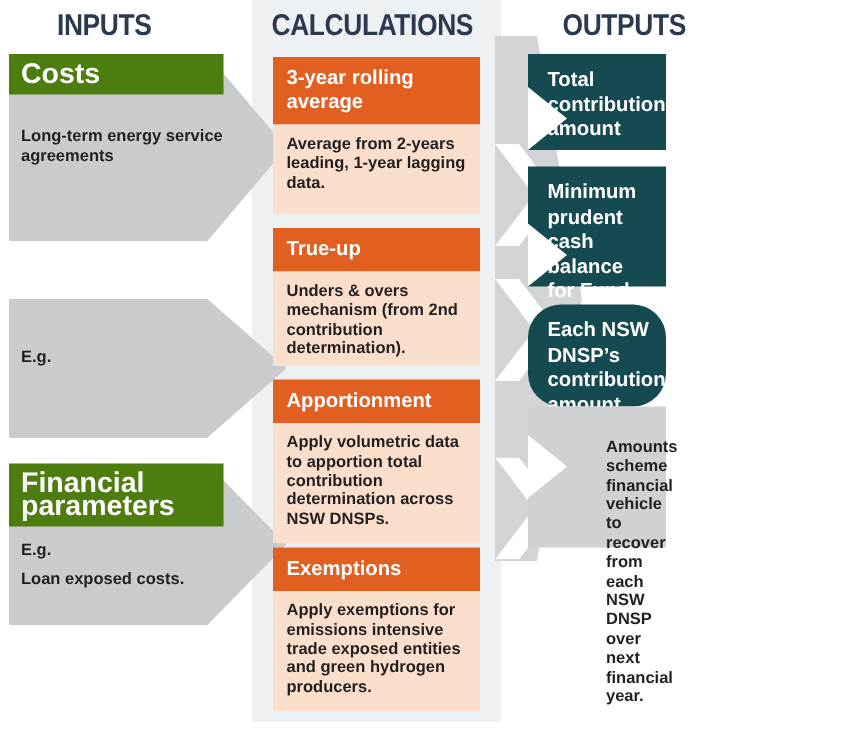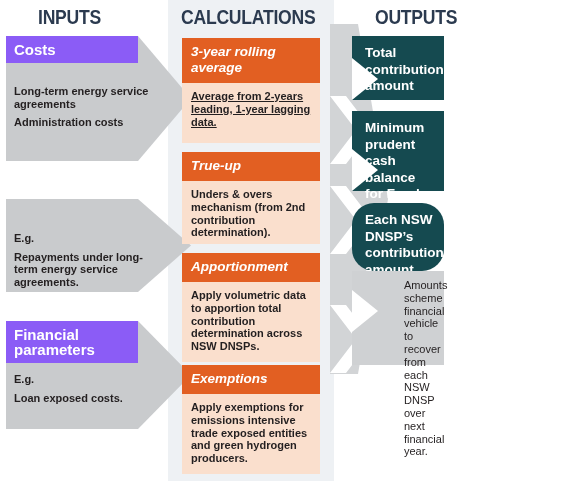--- a/index.html
+++ b/index.html
@@ -57,25 +57,25 @@
     width: 185px;
     height: 100%;
     background: #c9cbcd;
     -webkit-clip-path: polygon(0 0, 132px 0, 185px 50%, 132px 100%, 0 100%);
     clip-path: polygon(0 0, 132px 0, 185px 50%, 132px 100%, 0 100%);
   }
   .input-header {
     position: absolute;
     left: 0;
     top: 0;
-    width: 132px;
-    background: #8b5cf6;
+    width: 143px;
+    background: #4d7c0f;
     color: #ffffff;
     font-weight: bold;
-    font-size: 15px;
+    font-size: 19px;
     line-height: 15px;
     padding: 6px 0 6px 8px;
     box-sizing: border-box;
   }
   .input-body {
     position: relative;
     font-weight: bold;
     font-size: 11px;
     line-height: 12.6px;
     color: #231f20;
@@ -92,21 +92,20 @@
     width: 138px;
   }
   .calc-header {
     background: #e25f22;
     color: #ffffff;
     font-weight: bold;
     font-size: 13.5px;
     line-height: 16px;
     padding: 6px 8px 7px 9px;
     box-sizing: border-box;
-    font-style: italic;
   }
   .calc-body {
     background: #fadfcd;
     font-weight: bold;
     font-size: 11px;
     line-height: 12.8px;
     color: #231f20;
     padding: 7px 9px 9px 9px;
     box-sizing: border-box;
   }
@@ -143,68 +142,66 @@
     position: absolute;
     background: #ffffff;
     width: 26px;
     height: 42px;
     -webkit-clip-path: polygon(0 0, 26px 21px, 0 42px);
     clip-path: polygon(0 0, 26px 21px, 0 42px);
   }
   .out-subbody {
     position: absolute;
     background: #cfd1d3;
-    font-weight: normal;
+    font-weight: bold;
     font-size: 11px;
     line-height: 12.8px;
     color: #231f20;
     box-sizing: border-box;
-    padding: 8px 8px 10px 52px;
+    padding: 21px 8px 10px 52px;
   }
 </style>
 </head>
 <body>
 
 <div id="canvas">
 
   <div class="calc-panel"></div>
 
   <div class="col-title" style="left:38px; top:6px;">INPUTS</div>
   <div class="col-title" style="left:181px; top:6px;">CALCULATIONS</div>
   <div class="col-title" style="left:375px; top:6px;">OUTPUTS</div>
 
   <div class="input-group" style="top:36px; height:125px;">
     <div class="input-arrow"></div>
     <div class="input-header">Costs</div>
     <div class="input-body" style="padding-top:49px;">
       <p>Long-term energy service agreements</p>
-      <p>Administration costs</p>
     </div>
   </div>
 
   <div class="input-group" style="top:199px; height:93px;">
     <div class="input-arrow"></div>
     <div class="input-body" style="padding-top:33px;">
       <p>E.g.</p>
-      <p>Repayments under long-term energy service agreements.</p>
     </div>
   </div>
 
-  <div class="input-group" style="top:321px; height:108px;">
+  <div class="input-group" style="top:309px; height:108px;">
     <div class="input-arrow"></div>
     <div class="input-header">Financial parameters</div>
     <div class="input-body" style="padding-top:52px;">
       <p>E.g.</p>
       <p>Loan exposed costs.</p>
     </div>
   </div>
 
   <div class="calc-card" style="top:38px;">
     <div class="calc-header">3-year rolling average</div>
-    <div class="calc-body" style="height:60px;text-decoration:underline;">Average from 2-years leading, 1-year lagging data.</div>
+    <div class="calc-body" style="height:60px;">Average from 2-years leading, 1-year lagging data.</div>
   </div>
 
   <div class="calc-card" style="top:152px;">
     <div class="calc-header">True-up</div>
     <div class="calc-body" style="height:63px;">Unders &amp; overs mechanism (from 2nd contribution determination).</div>
   </div>
 
   <div class="calc-card" style="top:253px;">
     <div class="calc-header">Apportionment</div>
     <div class="calc-body" style="height:80px;">Apply volumetric data to apportion total contribution determination across NSW DNSPs.</div>

